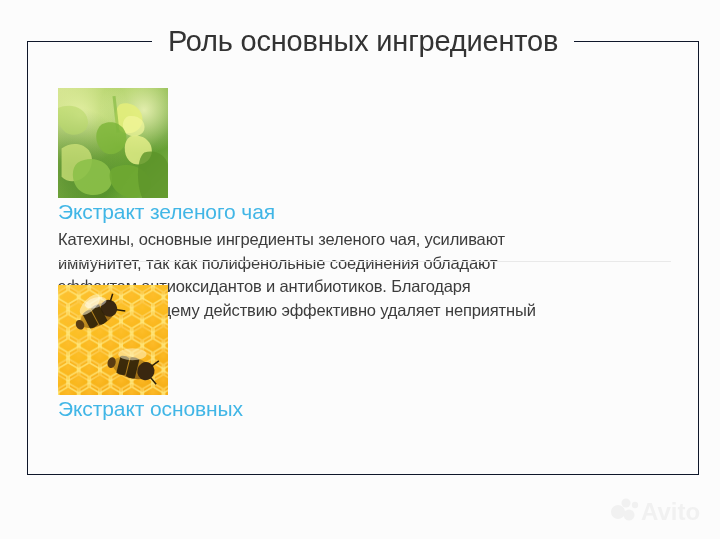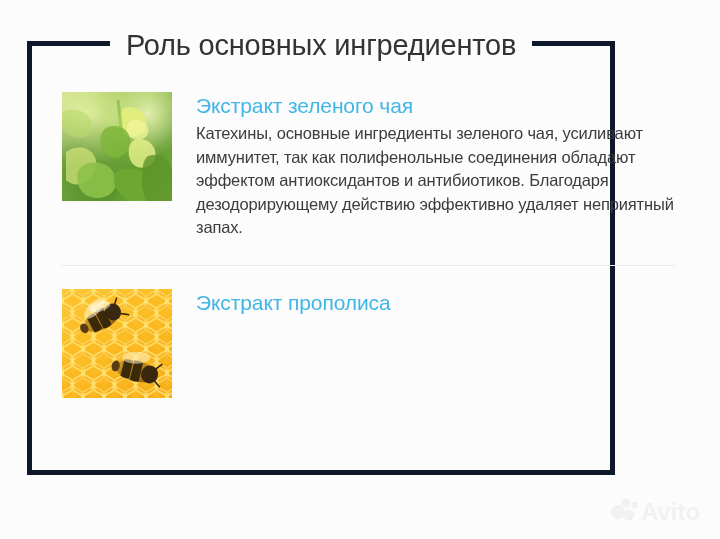--- a/index.html
+++ b/index.html
@@ -14,23 +14,23 @@
     background: #fcfcfc;
     font-family: "Liberation Sans", sans-serif;
     position: relative;
   }
 
   
   .panel {
     position: absolute;
     left: 27px;
     top: 41px;
-    width: 588px;
+    width: 672px;
     height: 434px;
-    border: 5px solid #0f172a;
+    border: 1px solid #0f172a;
     background: transparent;
   }
 
   
   .panel-title {
     position: absolute;
     left: 0;
     top: -22px;
     width: 100%;
     text-align: center;
@@ -45,20 +45,21 @@
     font-weight: 400;
     color: #333333;
     letter-spacing: -0.2px;
     white-space: nowrap;
   }
 
   .row {
     display: flex;
     align-items: flex-start;
     padding: 0;
+    flex-direction: column;
   }
 
   .row-1 { position: absolute; left: 30px; top: 46px; width: 620px; }
   .row-2 { position: absolute; left: 30px; top: 243px; width: 620px; }
 
   .thumb {
     width: 110px;
     height: 109px;
     flex: 0 0 110px;
     margin-right: 24px;
@@ -217,21 +218,21 @@
           <path d="M-14 -8.5 q5 -2 9 0 l0 17 q-5 2 -9 0 Z" fill="#2e2008" opacity="0.9"></path>
           <path d="M-4 -9.5 q5 -2 9 0 l0 19 q-5 2 -9 0 Z" fill="#2e2008" opacity="0.9"></path>
           <ellipse cx="-21" cy="0" rx="4" ry="5.5" fill="#5a3c12"></ellipse>
           <ellipse cx="-3" cy="-13" rx="14" ry="6" fill="#fff4c6" opacity="0.55" transform="rotate(-14 -3 -13)"></ellipse>
           <path d="M18 -6 l6 -7 M20 5 l7 5" stroke="#2e2008" stroke-width="1.5" fill="none"></path>
         </g>
       </svg>
     </div>
 
     <div class="row-text">
-      <div class="ingredient-name">Экстракт прополиса</div>
+      <div class="ingredient-name">Экстракт основных</div>
     </div>
   </div>
 
 </div>
 
 <div class="watermark">
   <svg width="96" height="30" viewBox="0 0 96 30" aria-hidden="true">
     <g fill="#f1f1f1">
       <circle cx="8" cy="17" r="7"></circle>
       <circle cx="19" cy="20" r="5.5"></circle>

